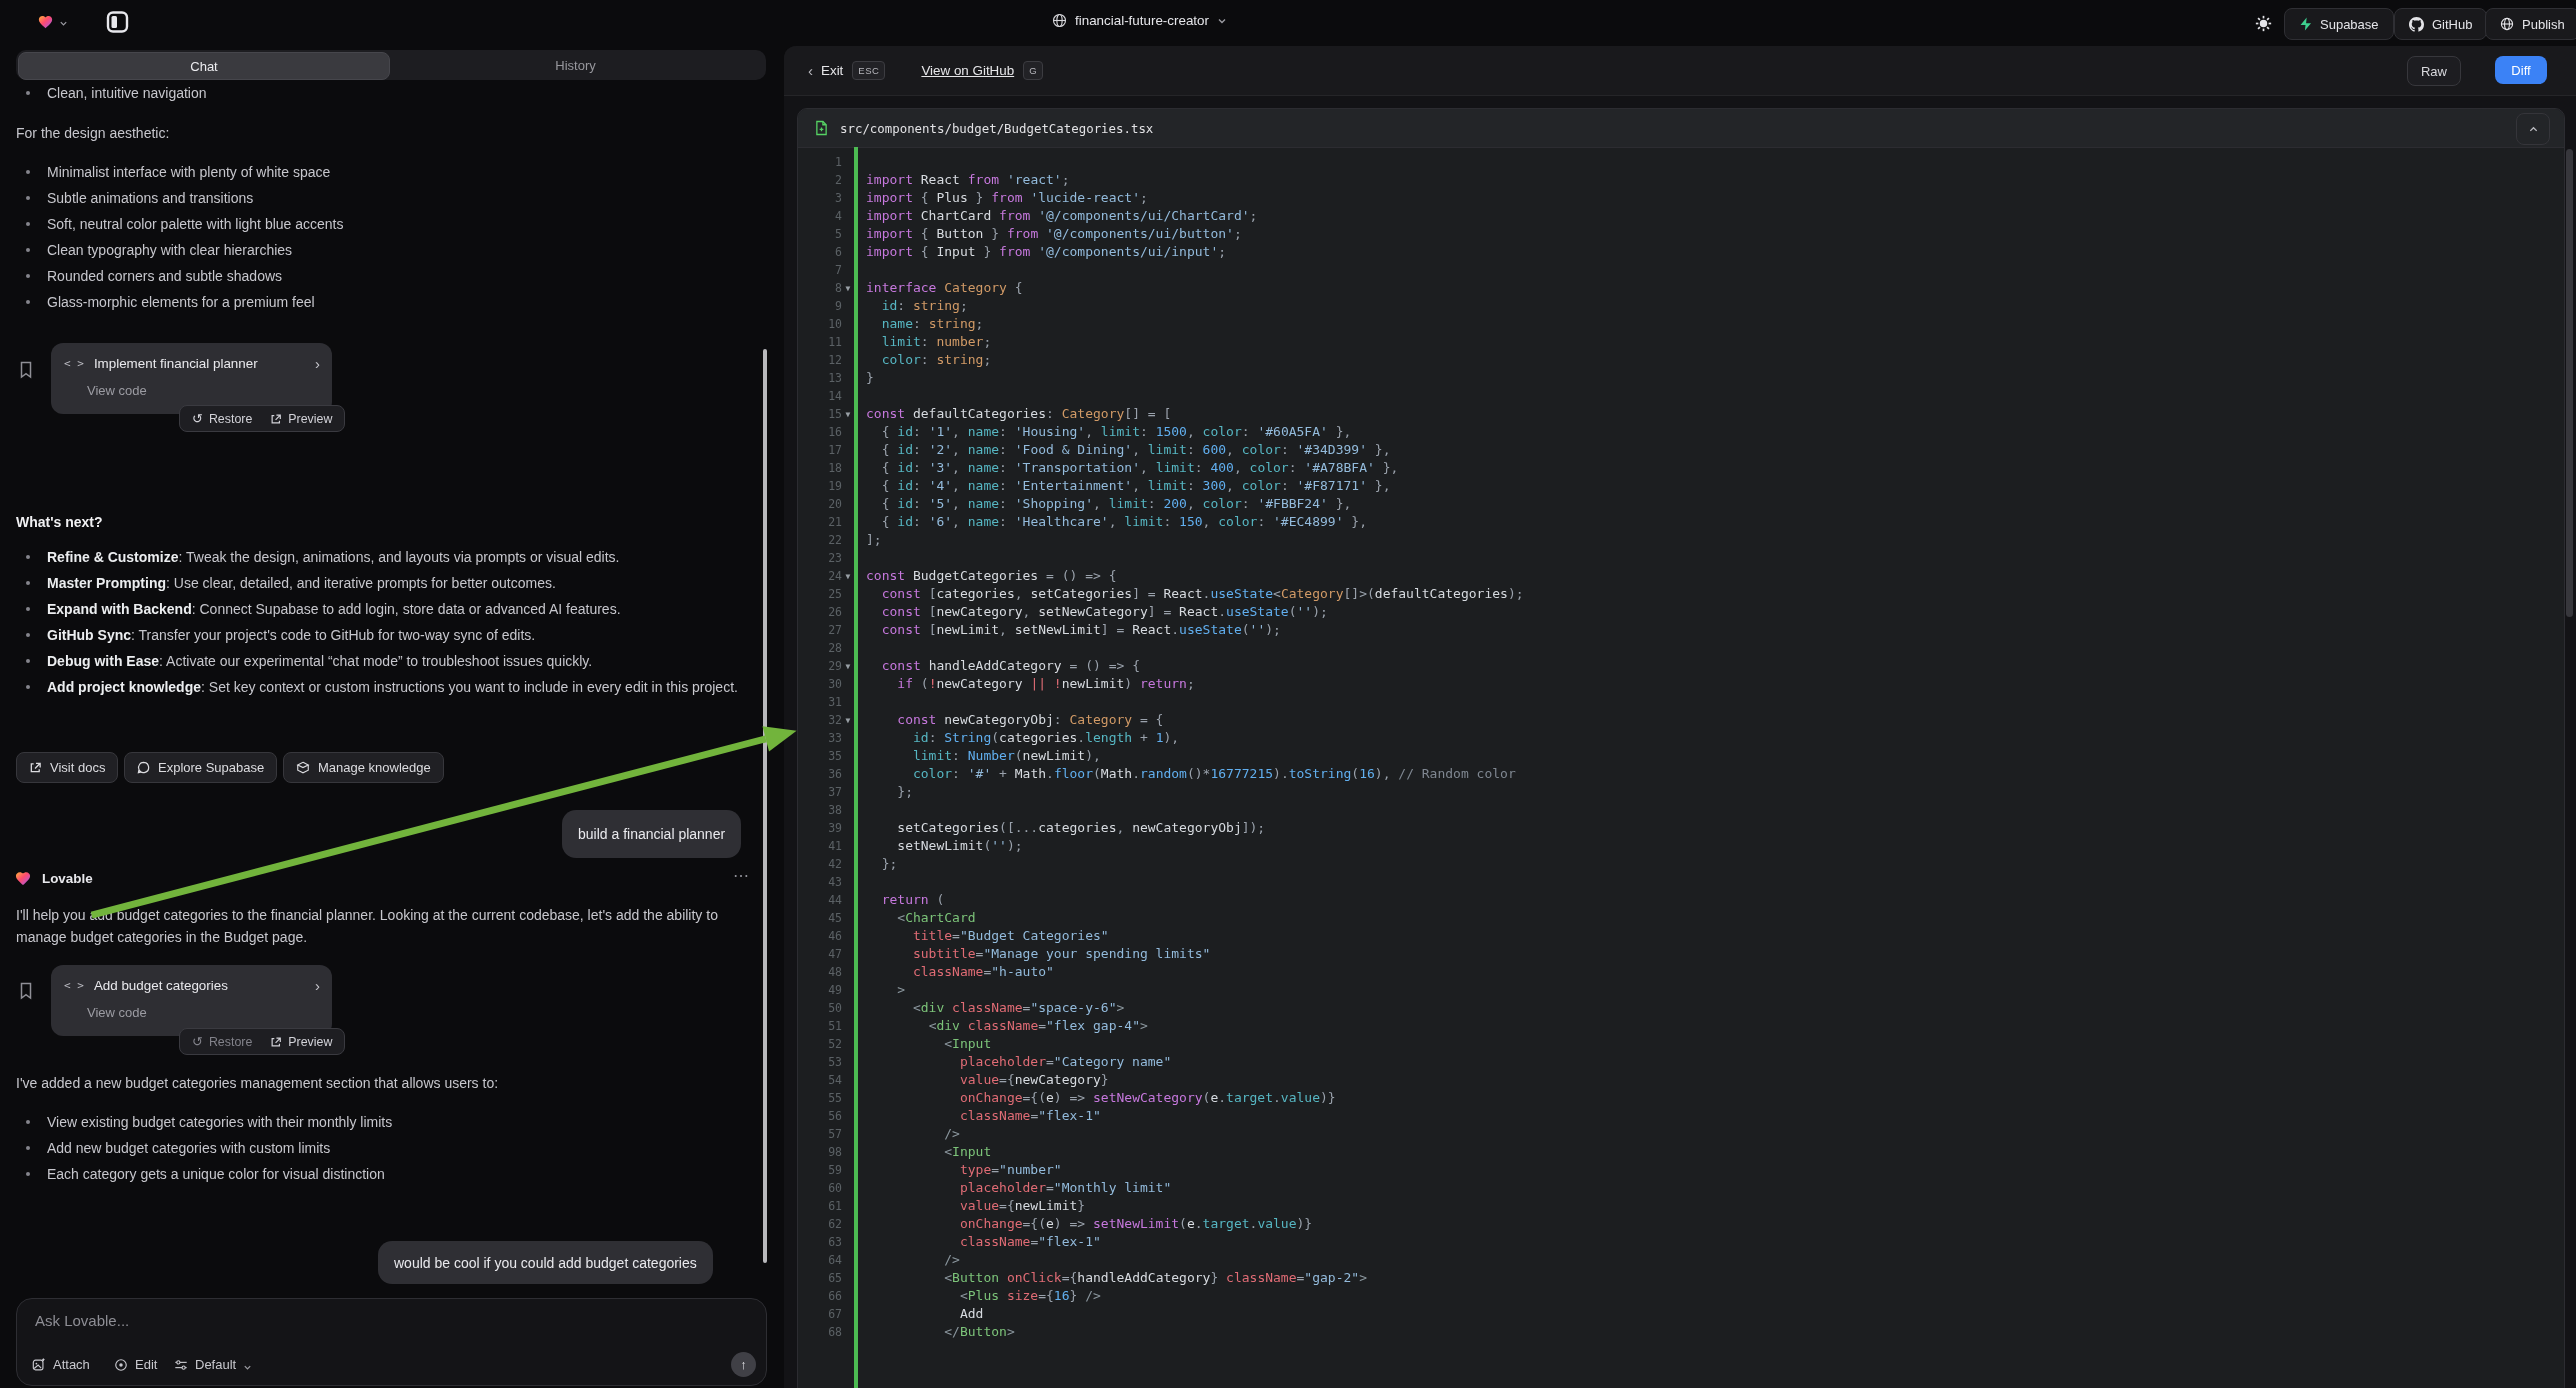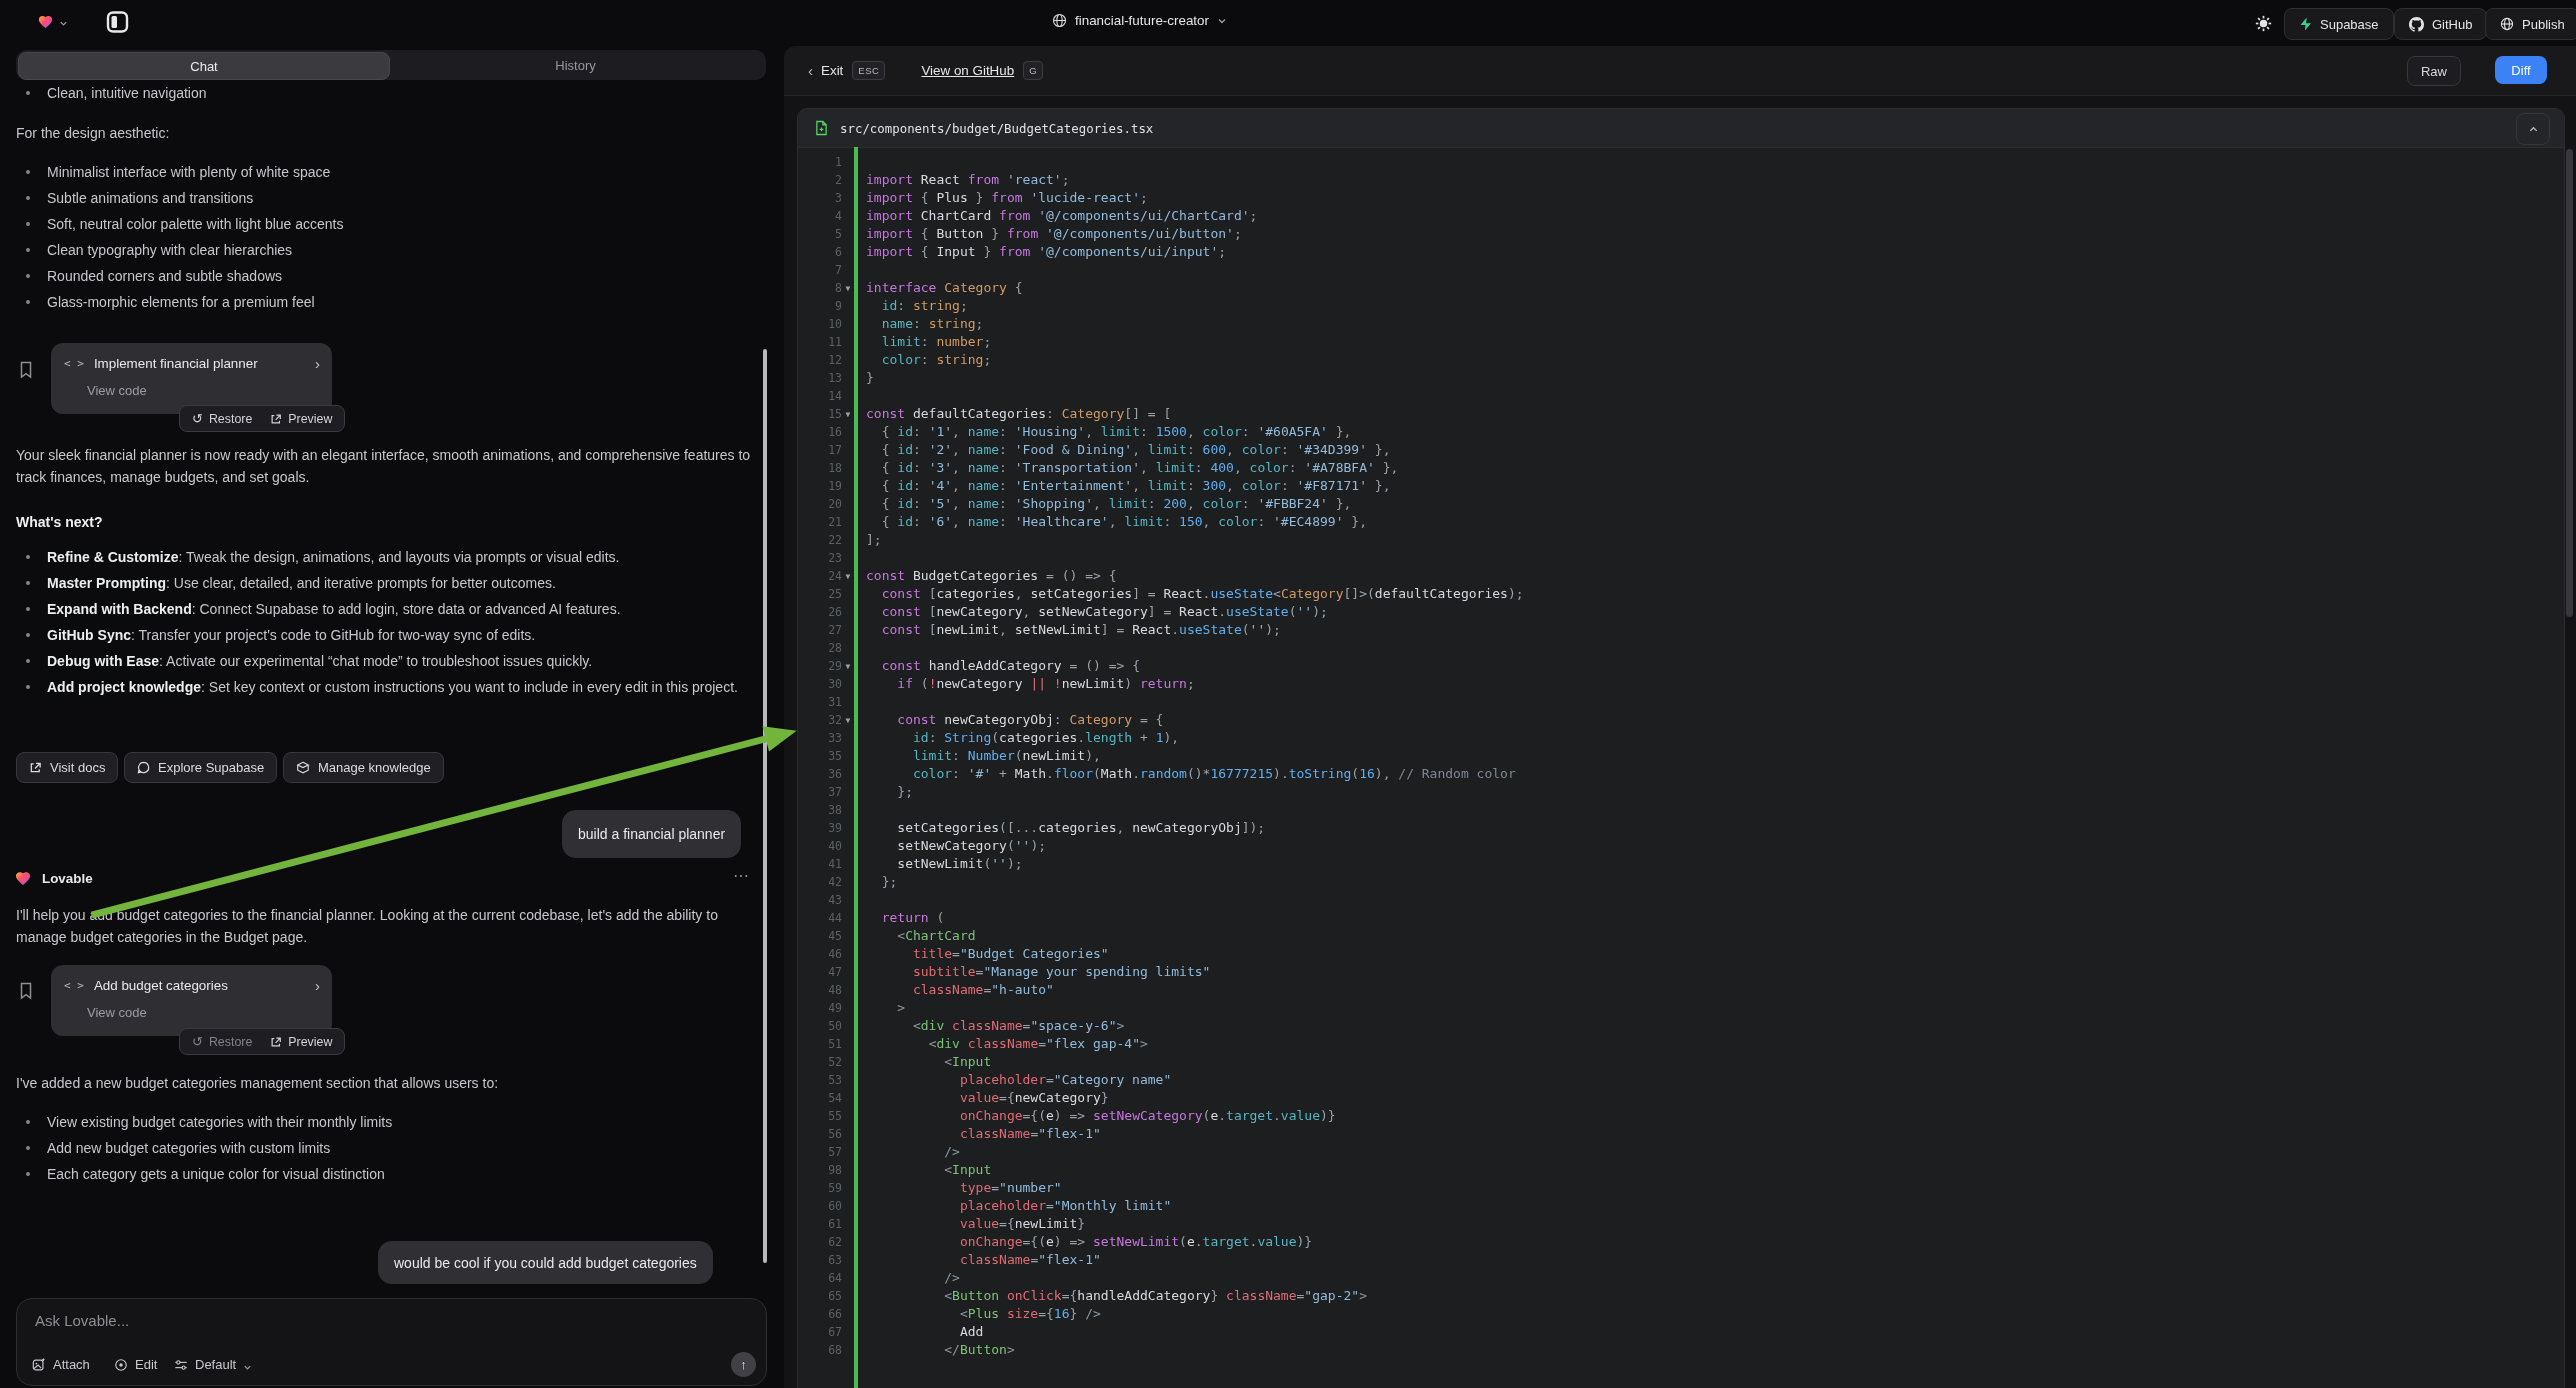--- a/index.html
+++ b/index.html
@@ -242,21 +242,20 @@
         <span>
           <svg width="12" height="12" viewBox="0 0 14 14">
               <path d="M5 3H2.5v8.5H11V9" fill="none" stroke="currentColor" stroke-width="1.4"></path>
               <path d="M7.5 2.5H12V7M12 2.5 6.5 8" fill="none" stroke="currentColor" stroke-width="1.4"></path>
             </svg>
         </span>
         <span>Preview</span>
       </span>
     </div>
 
-    <div class="abs p14" style="left:16px;top:398px;width:739px;">Your sleek financial planner is now ready with an elegant interface, smooth animations, and comprehensive features to track finances, manage budgets, and set goals.</div>
 
     <div class="abs bold-h" style="left:16px;top:468px;">What's next?</div>
 
     <ul class="blist abs" style="left:26px;top:498px;width:727px;">
 
     <li>
           <span class="dot"></span>
           <span><span class="b">Refine &amp; Customize</span><span>: Tweak the design, animations, and layouts via prompts or visual edits.</span></span>
         </li>
         <li>
@@ -490,21 +489,20 @@
           <div class="crow"><span class="ln">29</span><span class="fold">▼</span><span class="c-p">  </span><span class="c-k">const </span><span class="c-i">handleAddCategory </span><span class="c-p">= () =&gt; {</span></div>
           <div class="crow"><span class="ln">30</span><span class="c-p">    </span><span class="c-k">if </span><span class="c-p">(</span><span class="c-d">!</span><span class="c-i">newCategory </span><span class="c-d">|| </span><span class="c-d">!</span><span class="c-i">newLimit</span><span class="c-p">) </span><span class="c-k">return</span><span class="c-p">;</span></div>
           <div class="crow"><span class="ln">31</span></div>
           <div class="crow"><span class="ln">32</span><span class="fold">▼</span><span class="c-p">    </span><span class="c-k">const </span><span class="c-i">newCategoryObj</span><span class="c-p">: </span><span class="c-t">Category </span><span class="c-p">= {</span></div>
           <div class="crow"><span class="ln">33</span><span class="c-p">      </span><span class="c-r">id</span><span class="c-p">: </span><span class="c-f">String</span><span class="c-p">(</span><span class="c-i">categories</span><span class="c-p">.</span><span class="c-r">length</span><span class="c-p"> + </span><span class="c-n">1</span><span class="c-p">),</span></div>
           <div class="crow"><span class="ln">35</span><span class="c-p">      </span><span class="c-r">limit</span><span class="c-p">: </span><span class="c-f">Number</span><span class="c-p">(</span><span class="c-i">newLimit</span><span class="c-p">),</span></div>
           <div class="crow"><span class="ln">36</span><span class="c-p">      </span><span class="c-r">color</span><span class="c-p">: </span><span class="c-s">'#'</span><span class="c-p"> + </span><span class="c-i">Math</span><span class="c-p">.</span><span class="c-f">floor</span><span class="c-p">(</span><span class="c-i">Math</span><span class="c-p">.</span><span class="c-f">random</span><span class="c-p">()*</span><span class="c-n">16777215</span><span class="c-p">).</span><span class="c-f">toString</span><span class="c-p">(</span><span class="c-n">16</span><span class="c-p">), </span><span class="c-c">// Random color</span></div>
           <div class="crow"><span class="ln">37</span><span class="c-p">    };</span></div>
           <div class="crow"><span class="ln">38</span></div>
           <div class="crow"><span class="ln">39</span><span class="c-p">    </span><span class="c-i">setCategories</span><span class="c-p">([...</span><span class="c-i">categories</span><span class="c-p">, </span><span class="c-i">newCategoryObj</span><span class="c-p">]);</span></div>
-          <div class="crow"><span class="ln">40</span><span class="c-p">    </span><span class="c-i">setNewCategory</span><span class="c-p">(</span><span class="c-s">''</span><span class="c-p">);</span></div>
           <div class="crow"><span class="ln">41</span><span class="c-p">    </span><span class="c-i">setNewLimit</span><span class="c-p">(</span><span class="c-s">''</span><span class="c-p">);</span></div>
           <div class="crow"><span class="ln">42</span><span class="c-p">  };</span></div>
           <div class="crow"><span class="ln">43</span></div>
           <div class="crow"><span class="ln">44</span><span class="c-p">  </span><span class="c-k">return </span><span class="c-p">(</span></div>
           <div class="crow"><span class="ln">45</span><span class="c-p">    </span><span class="c-h">&lt;</span><span class="c-g">ChartCard</span></div>
           <div class="crow"><span class="ln">46</span><span class="c-p">      </span><span class="c-a">title</span><span class="c-p">=</span><span class="c-s">"Budget Categories"</span></div>
           <div class="crow"><span class="ln">47</span><span class="c-p">      </span><span class="c-a">subtitle</span><span class="c-p">=</span><span class="c-s">"Manage your spending limits"</span></div>
           <div class="crow"><span class="ln">48</span><span class="c-p">      </span><span class="c-a">className</span><span class="c-p">=</span><span class="c-s">"h-auto"</span></div>
           <div class="crow"><span class="ln">49</span><span class="c-p">    </span><span class="c-h">&gt;</span></div>
           <div class="crow"><span class="ln">50</span><span class="c-p">      </span><span class="c-h">&lt;</span><span class="c-g">div </span><span class="c-a">className</span><span class="c-p">=</span><span class="c-s">"space-y-6"</span><span class="c-h">&gt;</span></div>

